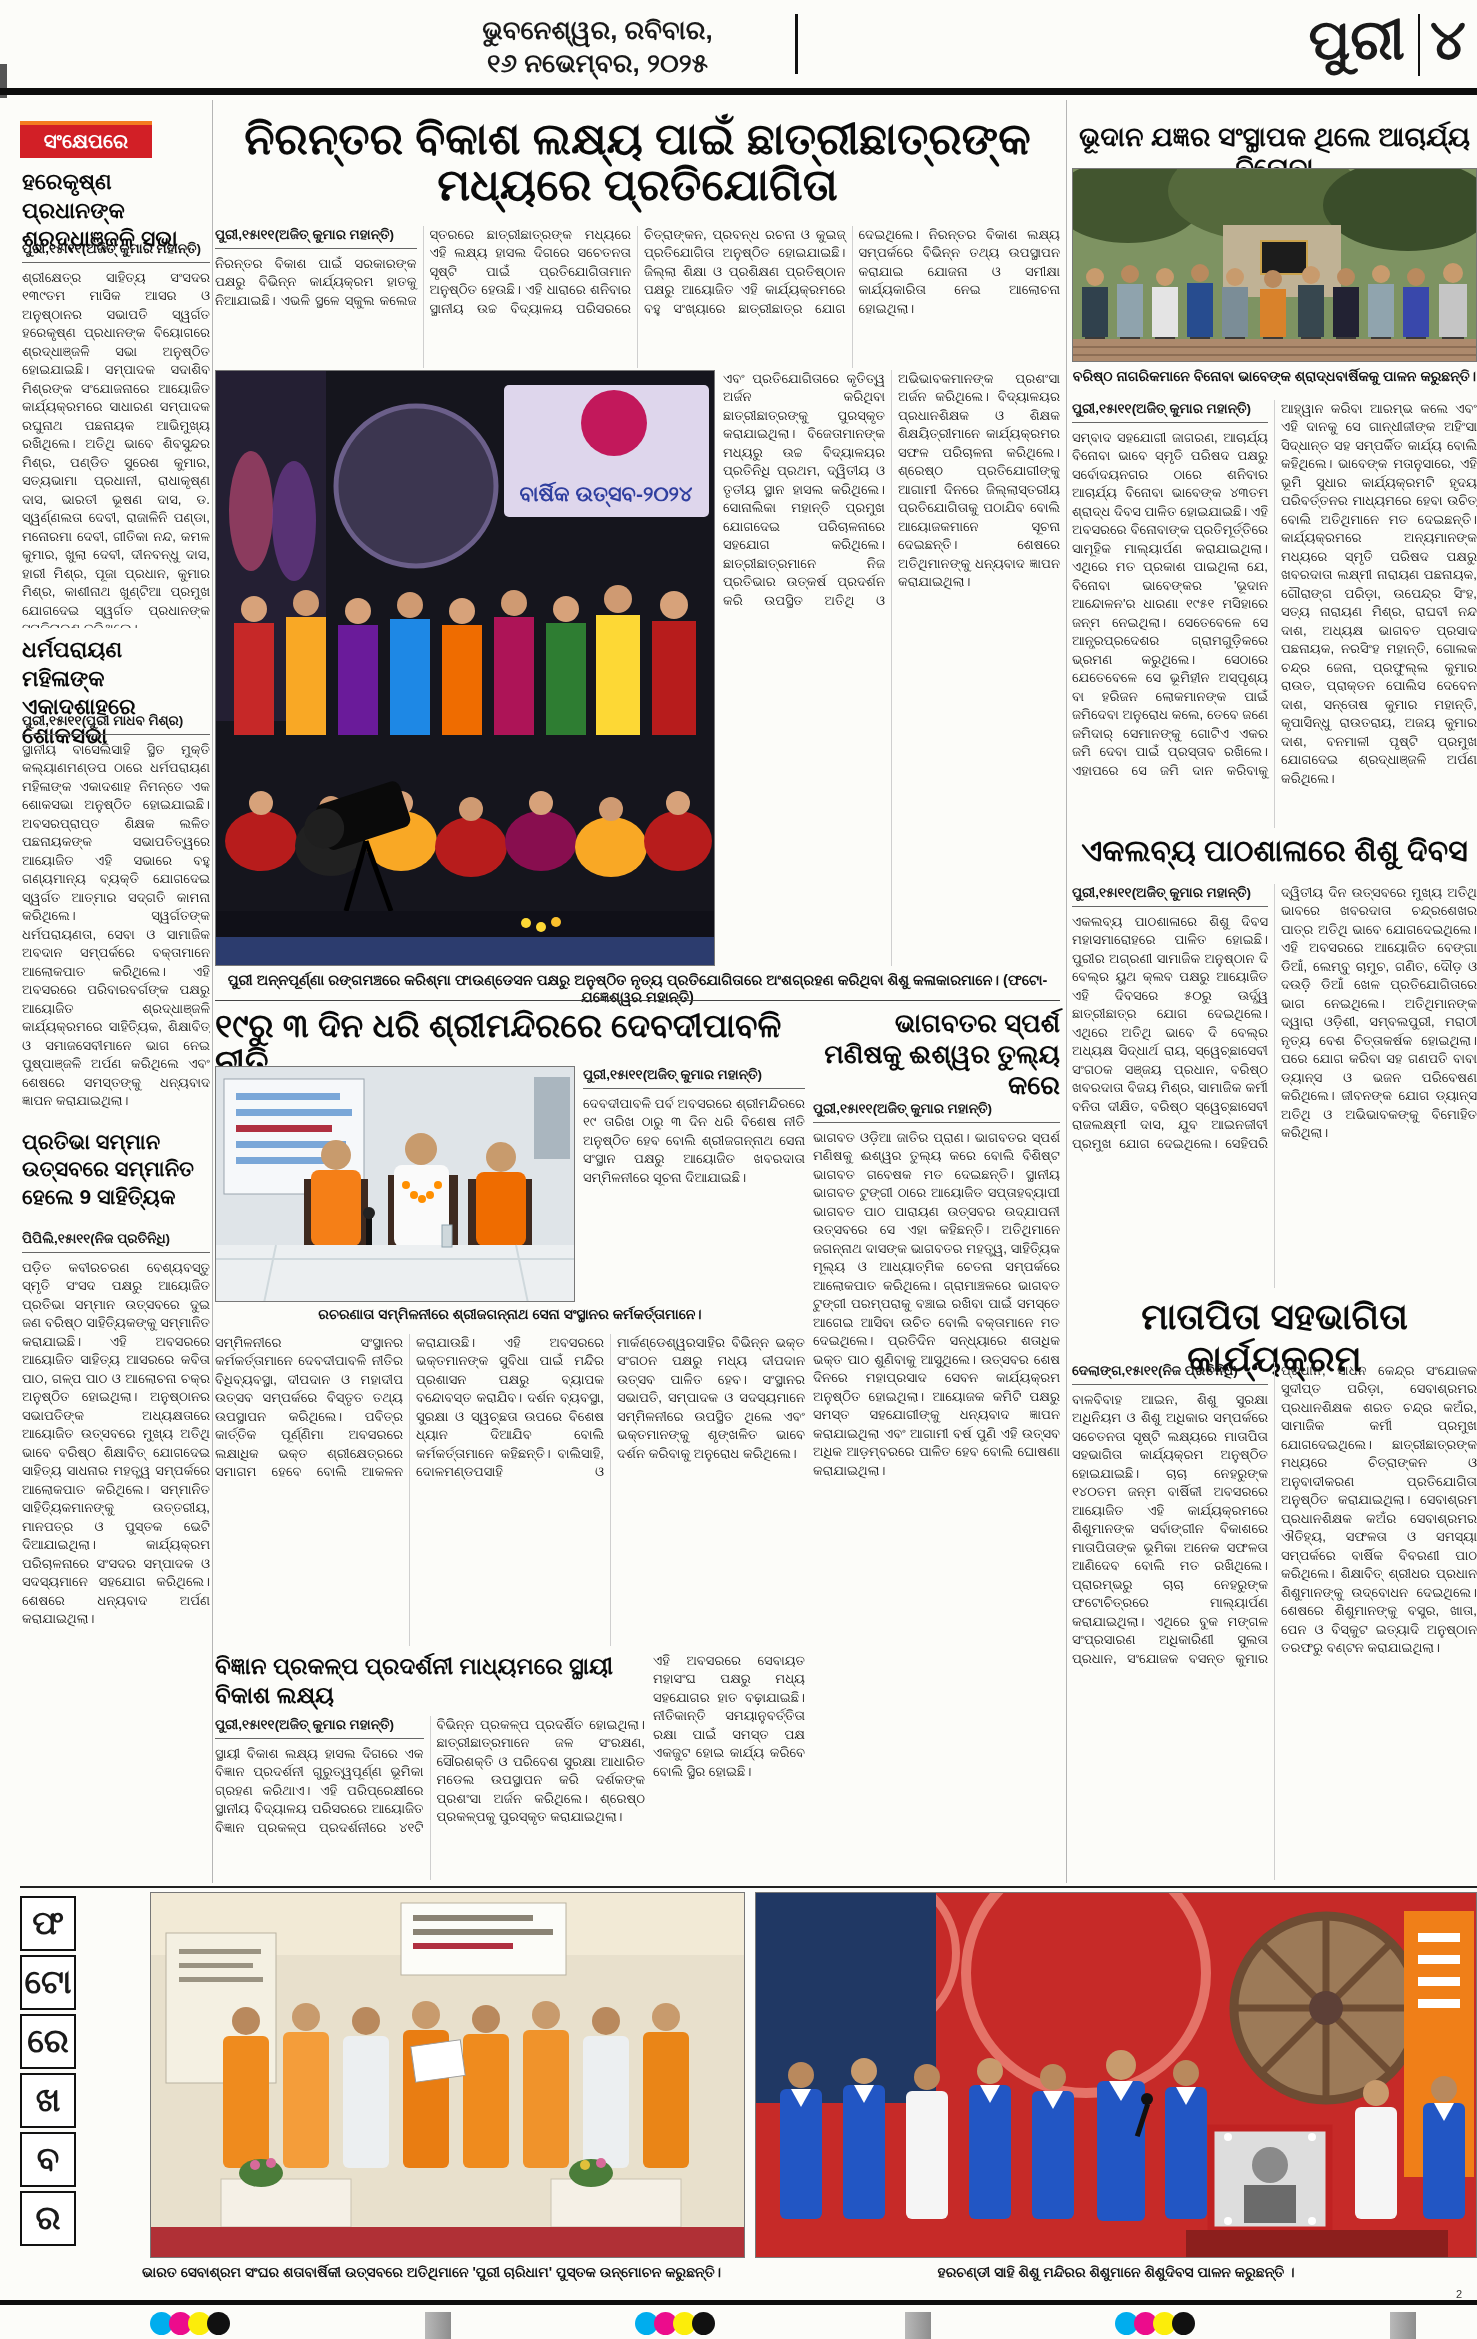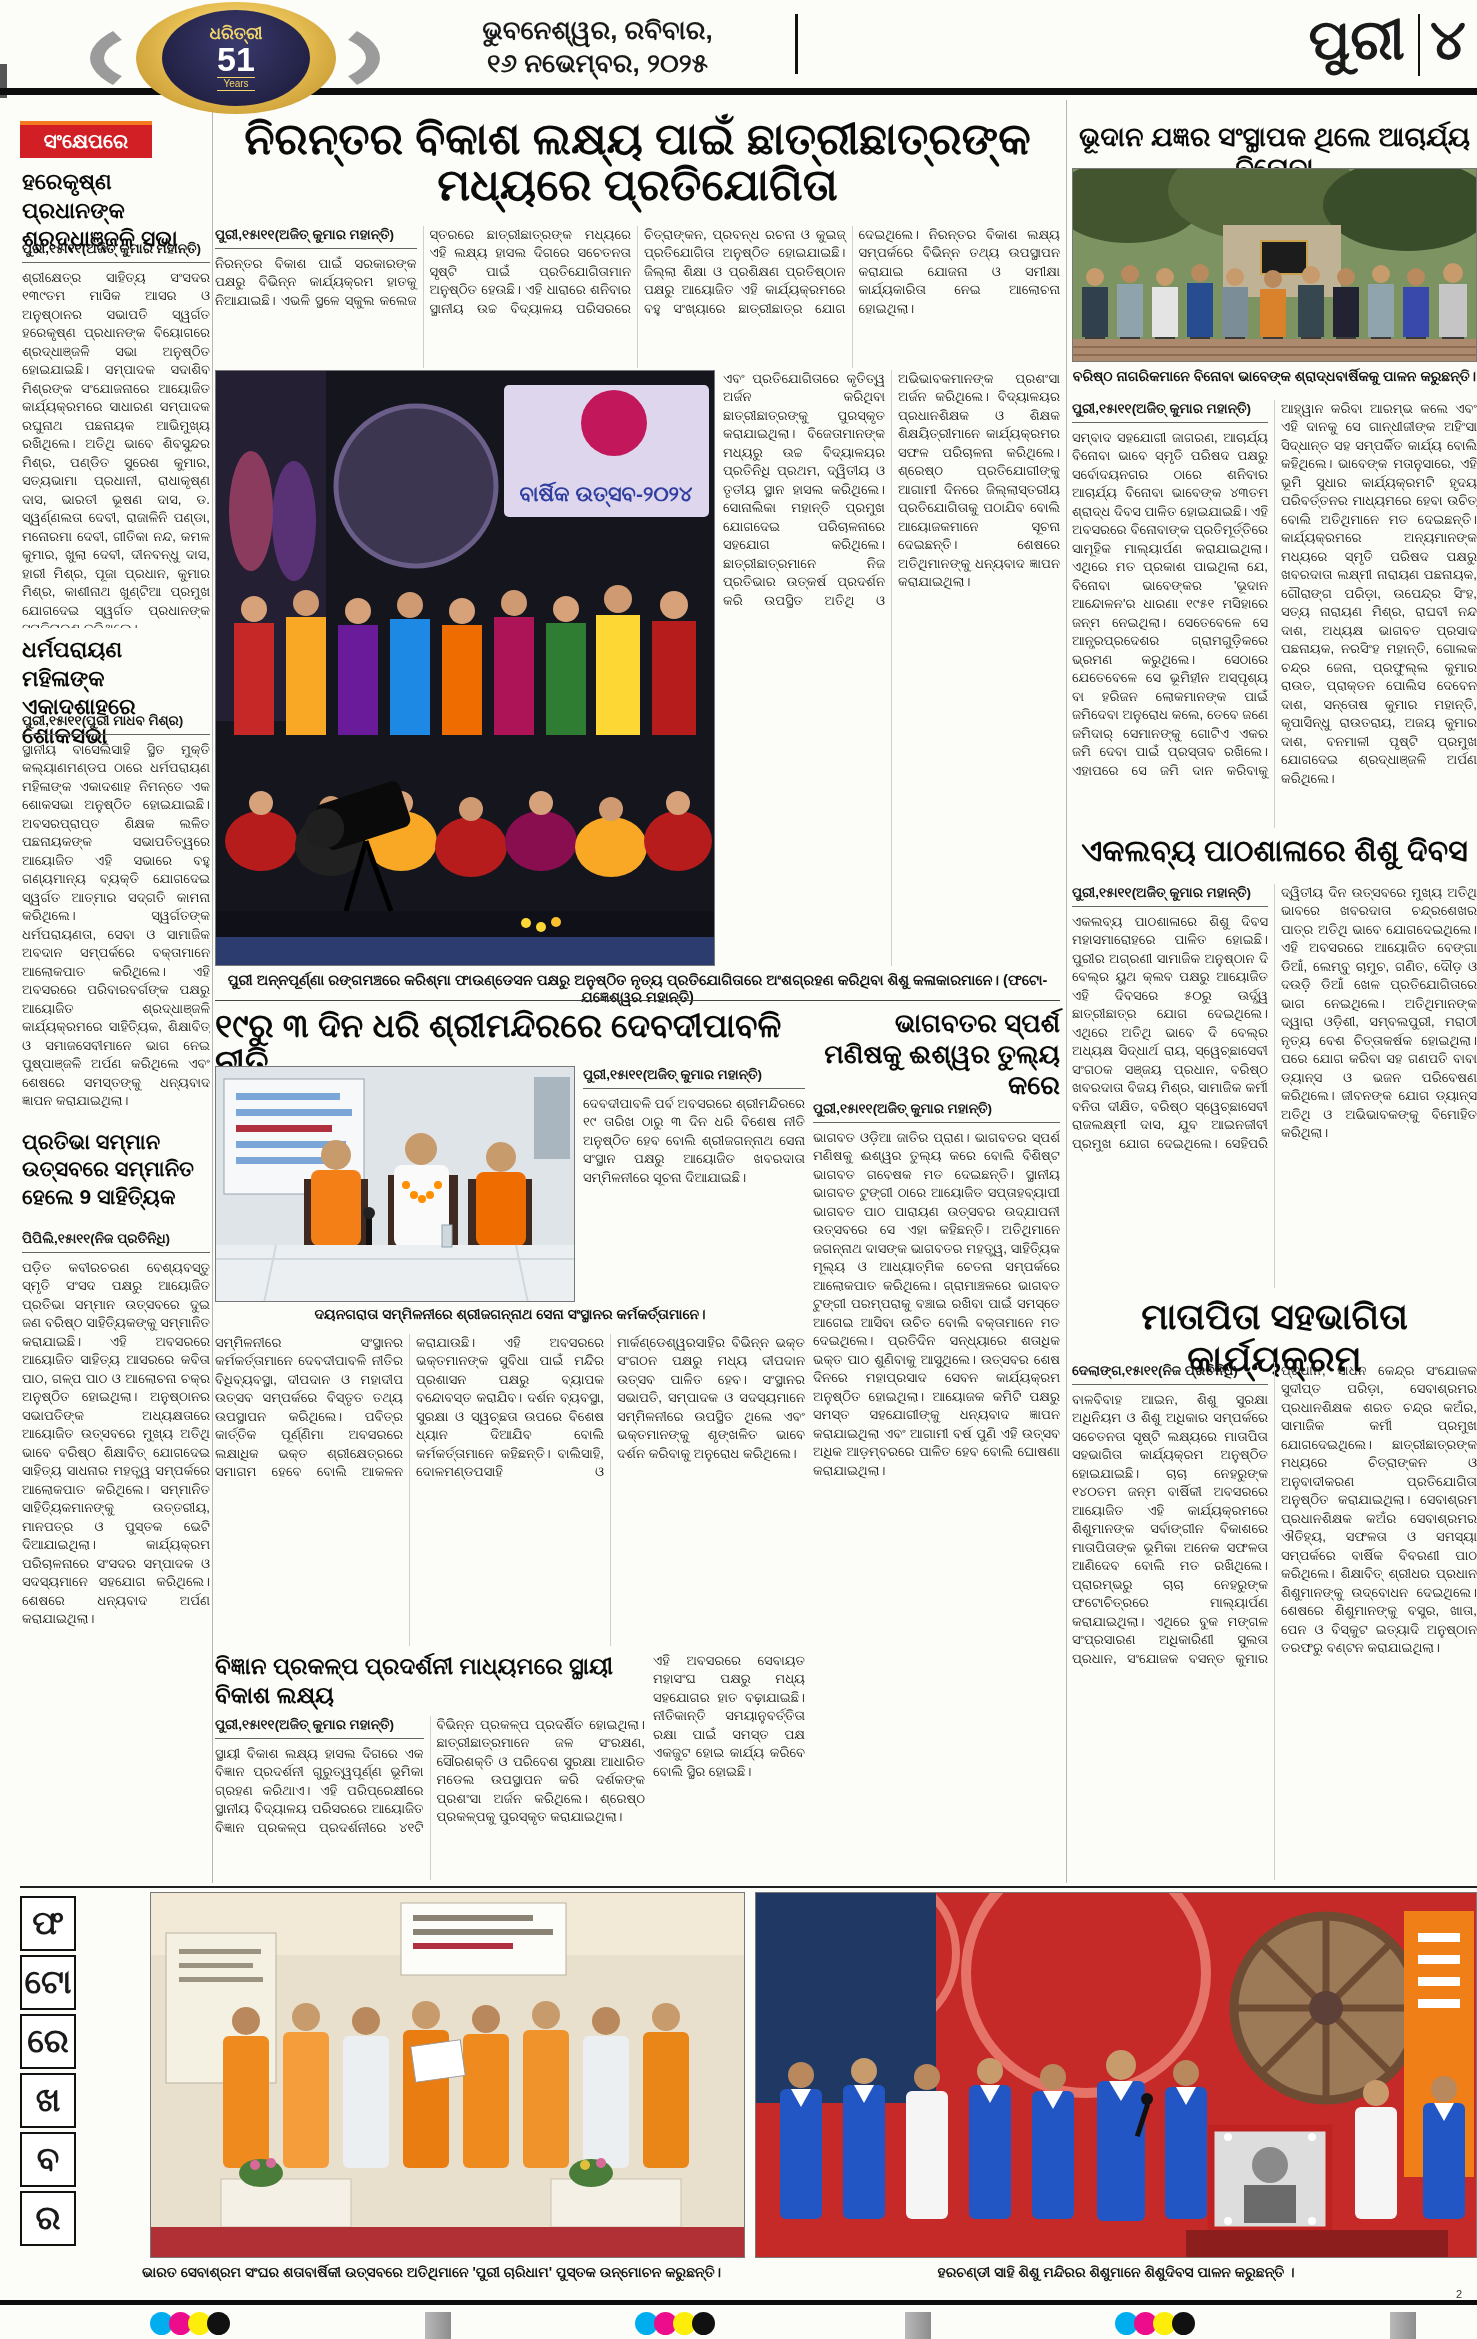--- a/index.html
+++ b/index.html
@@ -58,29 +58,20 @@
   .reggray{width:26px;height:30px;background:linear-gradient(90deg,#b9b9b9,#8d8d8d);display:inline-block;}
   .regrow{top:2312px;height:32px;}
 </style>
 </head>
 <body>
 
 <div class="page">
 
   <div class="abs print-dash"></div>
 
-  <div class="abs logo-wrap">
-    <div class="logo-swoosh"></div>
-    <div class="logo-gold"></div>
-    <div class="logo-core">
-      <div class="logo-title">ଧରିତ୍ରୀ</div>
-      <div class="logo-years">51</div>
-      <div class="logo-years-label">Years</div>
-    </div>
-  </div>
 
   <div class="abs date-block">
     <div>ଭୁବନେଶ୍ୱର, ରବିବାର,</div>
     <div>୧୬ ନଭେମ୍ବର, ୨୦୨୫</div>
   </div>
   <div class="abs mast-divider"></div>
   <div class="abs section-name">ପୁରୀ</div>
   <div class="abs page-no-divider"></div>
   <div class="abs page-number">୪</div>
   <div class="abs top-rule"></div>
@@ -219,21 +210,21 @@
         <circle cx="153" cy="146" r="6" fill="#222"></circle>
       <rect x="226" y="158" width="10" height="22" fill="#cfd8dc" stroke="#90a4ae"></rect>
     </svg>
   </div>
 
   <div class="abs body-txt" style="left:583px;top:1066px;width:222px;height:236px;overflow:hidden;">
     <span class="dl">ପୁରୀ,୧୫ା୧୧(ଅଜିତ୍ କୁମାର ମହାନ୍ତି)</span>
     <span>ଦେବଦୀପାବଳି ପର୍ବ ଅବସରରେ ଶ୍ରୀମନ୍ଦିରରେ ୧୯ ତାରିଖ ଠାରୁ ୩ ଦିନ ଧରି ବିଶେଷ ନୀତି ଅନୁଷ୍ଠିତ ହେବ ବୋଲି ଶ୍ରୀଜଗନ୍ନାଥ ସେନା ସଂସ୍ଥାନ ପକ୍ଷରୁ ଆୟୋଜିତ ଖବରଦାତା ସମ୍ମିଳନୀରେ ସୂଚନା ଦିଆଯାଇଛି।</span>
   </div>
 
-  <div class="abs caption" style="left:215px;top:1306px;width:590px;font-size:14px;">ଦୟନଗରାତା ସମ୍ମିଳନୀରେ ଶ୍ରୀଜଗନ୍ନାଥ ସେନା ସଂସ୍ଥାନର କର୍ମକର୍ତ୍ତାମାନେ।</div>
+  <div class="abs caption" style="left:215px;top:1306px;width:590px;font-size:14px;">ରଚରଣାତା ସମ୍ମିଳନୀରେ ଶ୍ରୀଜଗନ୍ନାଥ ସେନା ସଂସ୍ଥାନର କର୍ମକର୍ତ୍ତାମାନେ।</div>
 
   <div class="abs body-txt cols3" style="left:215px;top:1334px;width:590px;height:312px;overflow:hidden;">
     <span>ସମ୍ମିଳନୀରେ ସଂସ୍ଥାନର କର୍ମକର୍ତ୍ତାମାନେ ଦେବଦୀପାବଳି ନୀତିର ବିଧିବ୍ୟବସ୍ଥା, ଦୀପଦାନ ଓ ମହାଦୀପ ଉତ୍ସବ ସମ୍ପର୍କରେ ବିସ୍ତୃତ ତଥ୍ୟ ଉପସ୍ଥାପନ କରିଥିଲେ। ପବିତ୍ର କାର୍ତ୍ତିକ ପୂର୍ଣ୍ଣିମା ଅବସରରେ ଲକ୍ଷାଧିକ ଭକ୍ତ ଶ୍ରୀକ୍ଷେତ୍ରରେ ସମାଗମ ହେବେ ବୋଲି ଆକଳନ କରାଯାଉଛି। ଏହି ଅବସରରେ ଭକ୍ତମାନଙ୍କ ସୁବିଧା ପାଇଁ ମନ୍ଦିର ପ୍ରଶାସନ ପକ୍ଷରୁ ବ୍ୟାପକ ବନ୍ଦୋବସ୍ତ କରାଯିବ। ଦର୍ଶନ ବ୍ୟବସ୍ଥା, ସୁରକ୍ଷା ଓ ସ୍ୱଚ୍ଛତା ଉପରେ ବିଶେଷ ଧ୍ୟାନ ଦିଆଯିବ ବୋଲି କର୍ମକର୍ତ୍ତାମାନେ କହିଛନ୍ତି। ବାଲିସାହି, ଦୋଳମଣ୍ଡପସାହି ଓ ମାର୍କଣ୍ଡେଶ୍ୱରସାହିର ବିଭିନ୍ନ ଭକ୍ତ ସଂଗଠନ ପକ୍ଷରୁ ମଧ୍ୟ ଦୀପଦାନ ଉତ୍ସବ ପାଳିତ ହେବ। ସଂସ୍ଥାନର ସଭାପତି, ସମ୍ପାଦକ ଓ ସଦସ୍ୟମାନେ ସମ୍ମିଳନୀରେ ଉପସ୍ଥିତ ଥିଲେ ଏବଂ ଭକ୍ତମାନଙ୍କୁ ଶୃଙ୍ଖଳିତ ଭାବେ ଦର୍ଶନ କରିବାକୁ ଅନୁରୋଧ କରିଥିଲେ।</span>
   </div>
 
   <div class="abs headline" style="left:215px;top:1652px;width:430px;font-size:23px;line-height:1.25;">ବିଜ୍ଞାନ ପ୍ରକଳ୍ପ ପ୍ରଦର୍ଶନୀ ମାଧ୍ୟମରେ ସ୍ଥାୟୀ ବିକାଶ ଲକ୍ଷ୍ୟ</div>
   <div class="abs body-txt cols2" style="left:215px;top:1716px;width:430px;height:164px;overflow:hidden;">
     <span class="dl">ପୁରୀ,୧୫ା୧୧(ଅଜିତ୍ କୁମାର ମହାନ୍ତି)</span>
     <span>ସ୍ଥାୟୀ ବିକାଶ ଲକ୍ଷ୍ୟ ହାସଲ ଦିଗରେ ଏକ ବିଜ୍ଞାନ ପ୍ରଦର୍ଶନୀ ଗୁରୁତ୍ୱପୂର୍ଣ୍ଣ ଭୂମିକା ଗ୍ରହଣ କରିଥାଏ। ଏହି ପରିପ୍ରେକ୍ଷୀରେ ସ୍ଥାନୀୟ ବିଦ୍ୟାଳୟ ପରିସରରେ ଆୟୋଜିତ ବିଜ୍ଞାନ ପ୍ରକଳ୍ପ ପ୍ରଦର୍ଶନୀରେ ୪୧ଟି ବିଭିନ୍ନ ପ୍ରକଳ୍ପ ପ୍ରଦର୍ଶିତ ହୋଇଥିଲା। ଛାତ୍ରୀଛାତ୍ରମାନେ ଜଳ ସଂରକ୍ଷଣ, ସୌରଶକ୍ତି ଓ ପରିବେଶ ସୁରକ୍ଷା ଆଧାରିତ ମଡେଲ ଉପସ୍ଥାପନ କରି ଦର୍ଶକଙ୍କ ପ୍ରଶଂସା ଅର୍ଜନ କରିଥିଲେ। ଶ୍ରେଷ୍ଠ ପ୍ରକଳ୍ପକୁ ପୁରସ୍କୃତ କରାଯାଇଥିଲା।</span>
   </div>

